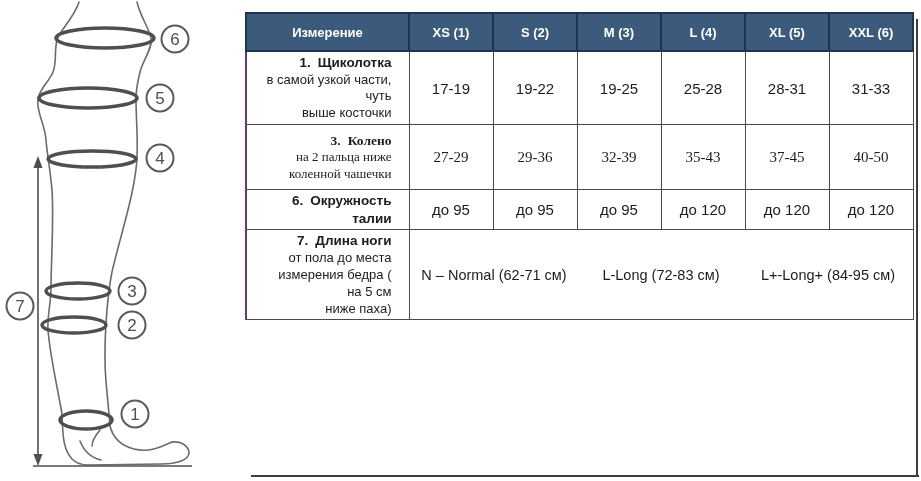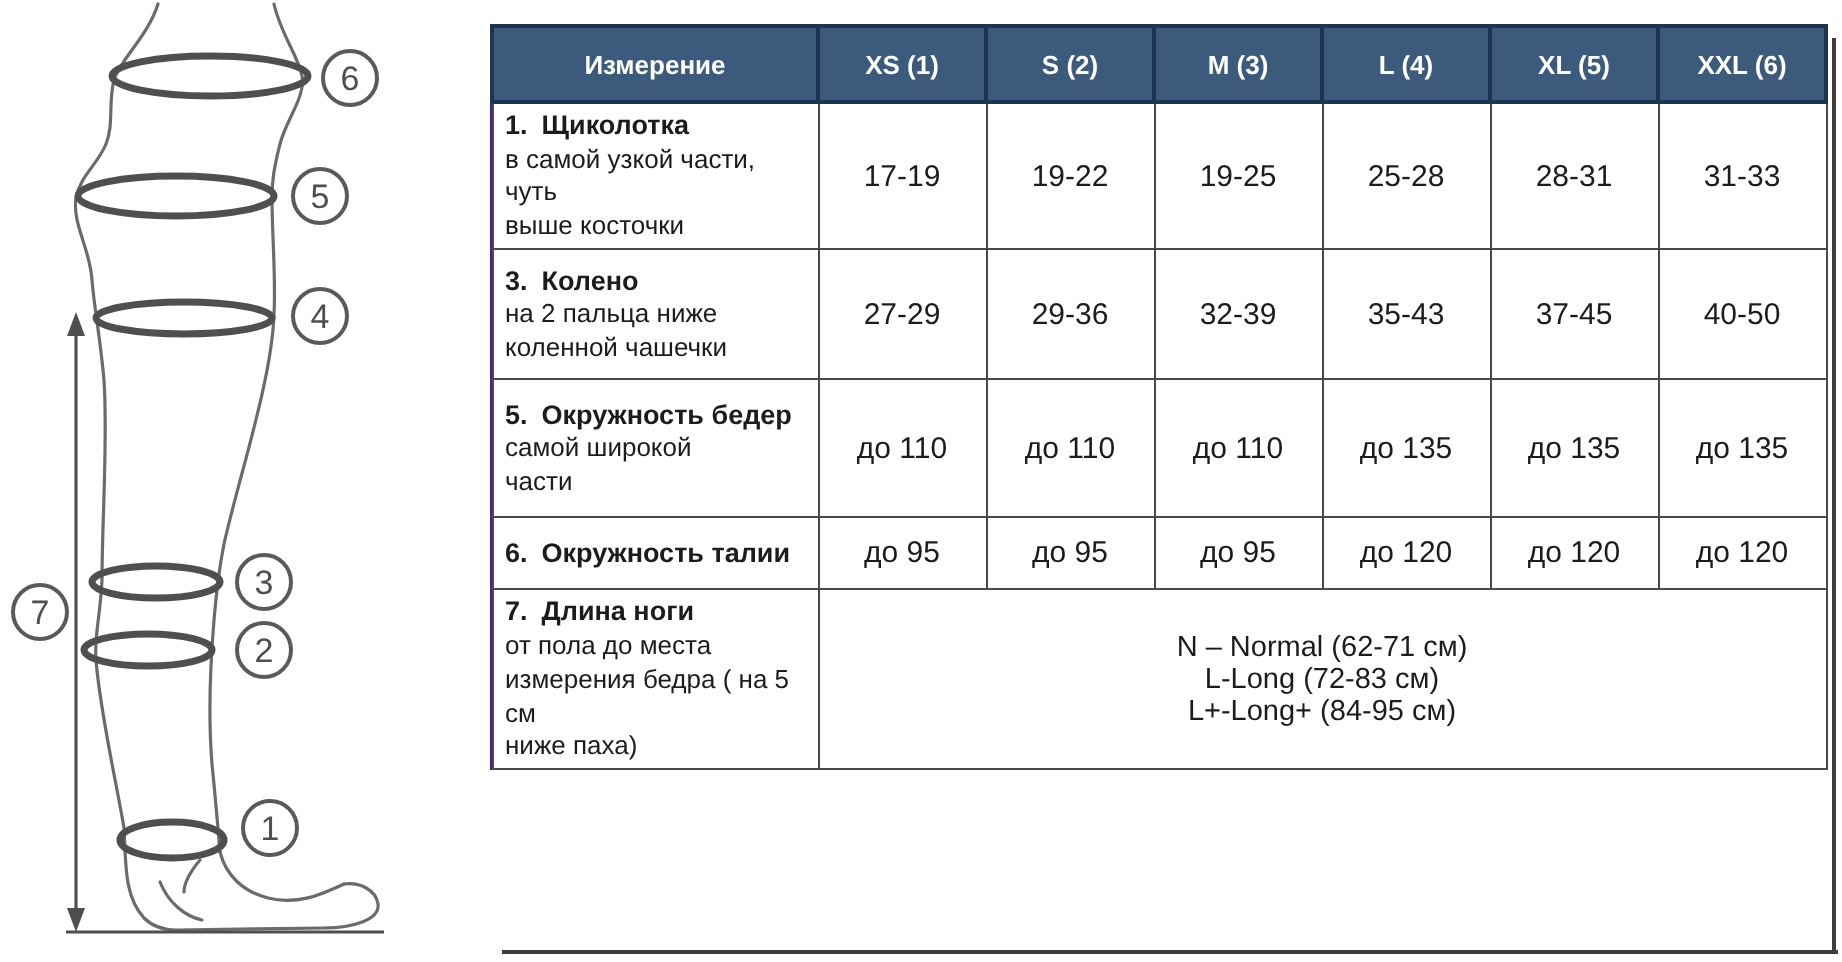--- a/index.html
+++ b/index.html
@@ -8,34 +8,34 @@
   
   .leg-svg{position:absolute;left:0;top:0;}
   .leg-line{fill:none;stroke:#6b6b6b;stroke-width:1.6;stroke-linecap:round;}
   .ring{fill:none;stroke:#4f4f4f;stroke-width:3.5;}
   .marker-circle{fill:#ffffff;stroke:#5a5a5a;stroke-width:2;}
   .marker-num{fill:#4f4f4f;font-size:17px;font-family:"Liberation Sans",sans-serif;text-anchor:middle;}
   .measure-line{stroke:#4f4f4f;stroke-width:1.6;}
   .arrow-head{fill:#4f4f4f;}
 
   
-  .size-table{position:absolute;left:245px;top:12px;width:667px;border-collapse:collapse;table-layout:fixed;background:#4c1d95;}
+  .size-table{position:absolute;left:245px;top:12px;width:667px;border-collapse:collapse;table-layout:fixed;background:#6d28d9;}
   .size-table col.c0{width:163px;}
   .size-table col.c{width:84px;}
   .size-table th{background:#3c5a7c;color:#ffffff;font-size:13px;font-weight:bold;height:34px;
     border:2px solid #1d3550;text-align:center;vertical-align:middle;}
   .size-table td{border:1px solid #4a4a4a;vertical-align:middle;color:#1c1c1c;background:#ffffff;}
-  tr.r1{height:66px;} tr.r2{height:52px;} tr.r3{height:65px;} tr.r4{height:53px;}
+  tr.r1{height:66px;} tr.r2{height:52px;} tr.r3{height:65px;font-family:Liberation Serif, serif;} tr.r4{height:53px;}
   tr.r5{height:69px;} tr.r6{height:36px;} tr.r7{height:82px;}
-  td.label{text-align:left;padding:2px 6px;margin-top:48px;}
+  td.label{text-align:right;padding:2px 17px;margin-top:48px;}
   .t{font-weight:bold;font-size:13.5px;line-height:1.3;}
   .t .num{margin-right:7px;}
   .d{font-size:13px;line-height:1.3;white-space:pre-line;}
   td.v{font-size:15px;text-align:center;}
-  .mwrap{display:flex;width:100%;flex-direction:column;}
+  .mwrap{display:flex;width:100%;}
   .mitem{flex:1;text-align:center;font-size:14.5px;white-space:nowrap;color:#1c1c1c;}
 
   
   .shadow-b{position:absolute;left:251px;top:475px;width:668px;height:2px;background:#3d3d3d;}
   .shadow-r{position:absolute;left:916px;top:19px;width:2px;height:456px;background:#3d3d3d;}
 </style>
 </head>
 <body>
 
 <div class="stage">
@@ -139,33 +139,20 @@
           <div class="d">на 2 пальца ниже
 коленной чашечки</div>
         </td>
         <td class="v">27-29</td>
         <td class="v">29-36</td>
         <td class="v">32-39</td>
         <td class="v">35-43</td>
         <td class="v">37-45</td>
         <td class="v">40-50</td>
       </tr>
-      <tr class="r5">
-        <td class="label">
-          <div class="t"><span class="num">5.</span><span>Окружность бедер</span></div>
-          <div class="d">самой широкой
-части</div>
-        </td>
-        <td class="v">до 110</td>
-        <td class="v">до 110</td>
-        <td class="v">до 110</td>
-        <td class="v">до 135</td>
-        <td class="v">до 135</td>
-        <td class="v">до 135</td>
-      </tr>
       <tr class="r6">
         <td class="label">
           <div class="t"><span class="num">6.</span><span>Окружность талии</span></div>
         </td>
         <td class="v">до 95</td>
         <td class="v">до 95</td>
         <td class="v">до 95</td>
         <td class="v">до 120</td>
         <td class="v">до 120</td>
         <td class="v">до 120</td>

